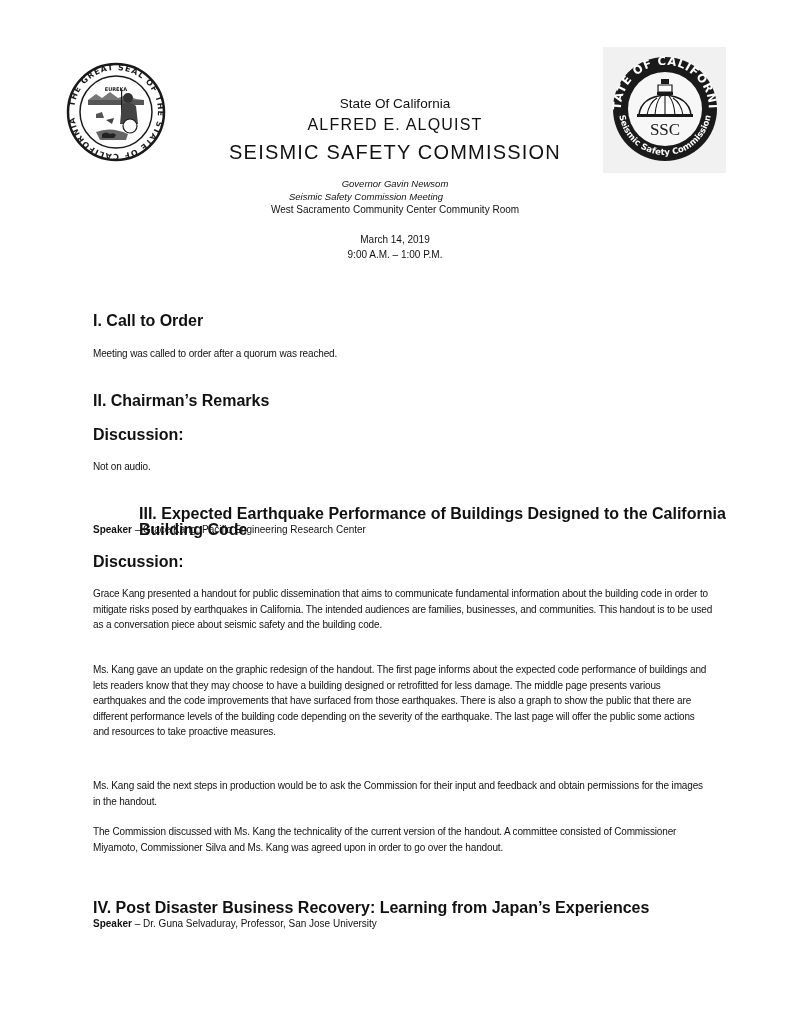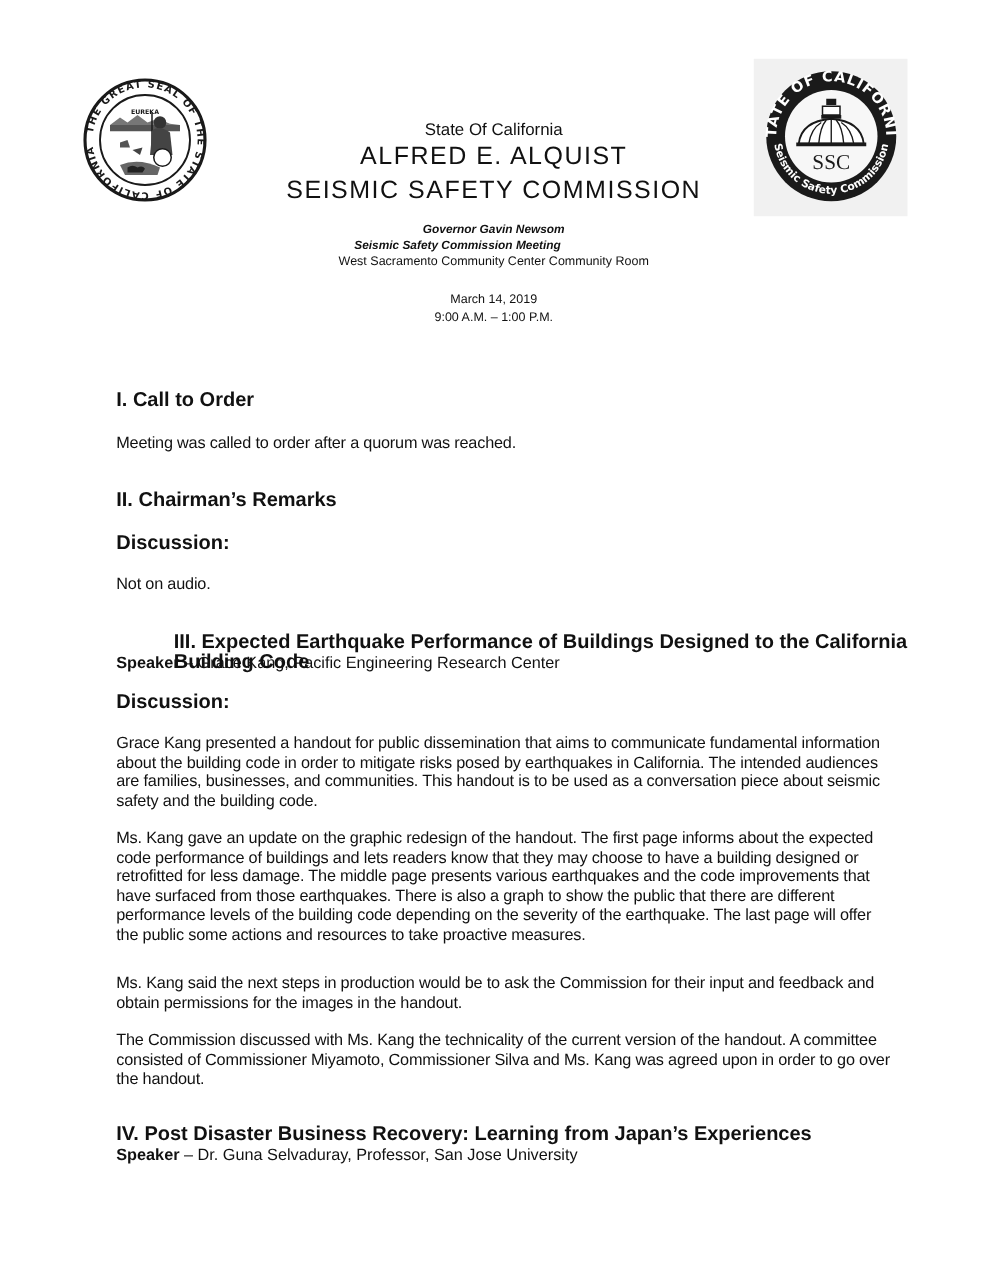--- a/index.html
+++ b/index.html
@@ -43,52 +43,52 @@
       width: 390px;
       text-align: center;
     }
     .h-state {
       top: 96px;
       font-size: 13.5px;
       line-height: 16px;
     }
     .h-alquist {
       top: 113px;
-      font-size: 20px;
+      font-size: 16px;
       line-height: 24px;
       letter-spacing: 1.2px;
     }
     .h-ssc {
       top: 140px;
       font-size: 20px;
       line-height: 24px;
       letter-spacing: 1.2px;
     }
     .h-sub {
       font-size: 9.5px;
       line-height: 12px;
-      font-weight: bold;
+      font-weight: normal;
       font-style: italic;
     }
     .h-gov { top: 178px; }
     .h-meet { top: 191px; left: 171px; }
     .h-line {
       font-size: 10px;
       line-height: 14px;
     }
     .h-venue { top: 203px; }
     .h-addr  { top: 218px; }
     .h-date  { top: 233px; }
     .h-time  { top: 248px; }
 
     .body-text {
       position: absolute;
       left: 93px;
       width: 620px;
-      font-size: 13px;
+      font-size: 10px;
       line-height: 15.5px;
     }
     .bold { font-weight: bold; }
     .ital { }
     .heading { font-size: 16px; font-weight: bold; }
     .para {
       text-align: left;
       letter-spacing: -0.15px;
     }
   </style>

